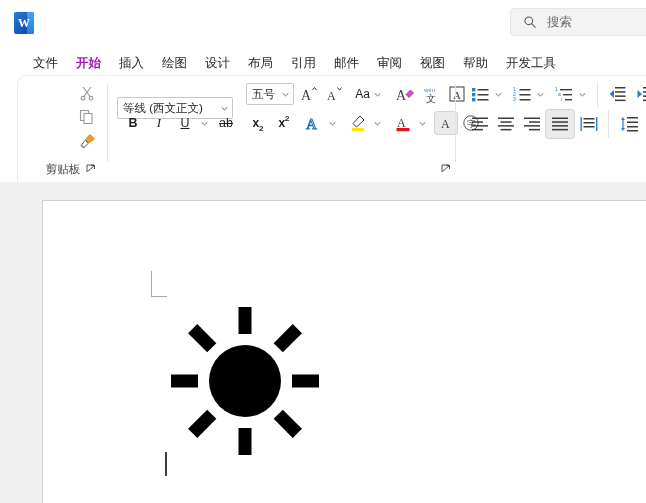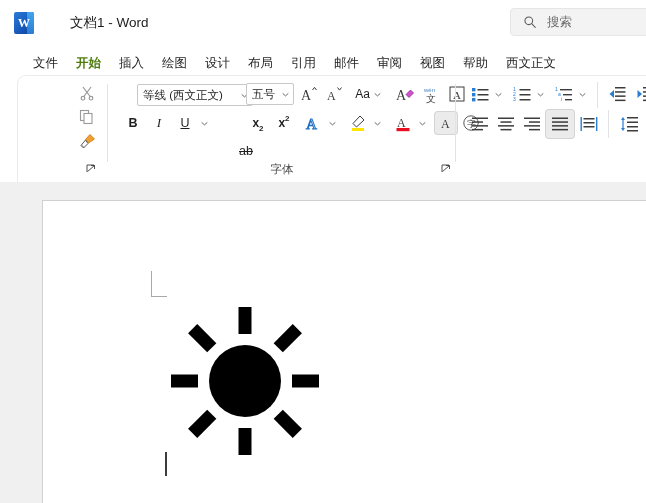--- a/index.html
+++ b/index.html
@@ -48,21 +48,21 @@
   .tabstrip {
     position: absolute; left: 0; top: 46px; width: 646px; height: 30px;
     background: #ffffff; display: flex; align-items: flex-end;
     padding-left: 24px;
   }
   .tab {
     position: relative; font-size: 12.5px; color: #1f1f1f;
     padding: 0 9px; height: 26px; line-height: 26px; white-space: nowrap;
     cursor: default;
   }
-  .tab.active { font-weight: bold; color: #4d7c0f; }
+  .tab.active { font-weight: bold; color: #a21caf; }
   .tab.active::after {
     content: ""; position: absolute; left: 8px; right: 8px; bottom: -1px;
     height: 2.5px; background: #2b579a; border-radius: 2px;
   }
 
   
   .ribbon {
     position: absolute; left: 18px; top: 76px; width: 646px; height: 106px;
     background: #ffffff;
     border-top-left-radius: 8px;
@@ -129,21 +129,20 @@
 </style>
 </head>
 <body>
 
 <div class="app">
 
   <div class="titlebar">
     <div class="word-icon">
       <span>W</span>
     </div>
-    <div class="doc-title">文档1  -  Word</div>
 
     <div class="search-box">
       <svg class="search-ic" viewBox="0 0 16 16">
         <circle cx="6.6" cy="6.6" r="4.4" fill="none" stroke="#5a5a5a" stroke-width="1.2"></circle>
         <line x1="9.9" y1="9.9" x2="14" y2="14.2" stroke="#5a5a5a" stroke-width="1.2" stroke-linecap="round"></line>
       </svg>
       <div class="search-ph">搜索</div>
     </div>
   </div>
 
@@ -152,21 +151,21 @@
     <div class="tab active">开始</div>
     <div class="tab">插入</div>
     <div class="tab">绘图</div>
     <div class="tab">设计</div>
     <div class="tab">布局</div>
     <div class="tab">引用</div>
     <div class="tab">邮件</div>
     <div class="tab">审阅</div>
     <div class="tab">视图</div>
     <div class="tab">帮助</div>
-    <div class="tab">西文正文</div>
+    <div class="tab">开发工具</div>
   </div>
 
   <div class="ribbon">
    <div class="ribbon-inner">
 
     <div class="group" style="left:0; width:90px;">
 
 
       <div class="btn" style="left:58px; top:6px; width:22px; height:22px;">
         <svg width="16" height="16" viewBox="0 0 16 16">
@@ -185,29 +184,30 @@
       </div>
 
       <div class="btn" style="left:58px; top:54px; width:22px; height:22px;">
         <svg width="17" height="17" viewBox="0 0 17 17">
           <path d="M11 1.5 L15.5 6 L9.5 10 L6.5 6.5 Z" fill="#f0a030" stroke="#d07e12" stroke-width="0.9"></path>
           <path d="M6.5 7 L2 12.5 L4.5 15 L9 10.5 Z" fill="#ffffff" stroke="#5a5a5a" stroke-width="1"></path>
           <line x1="2.5" y1="12" x2="5" y2="14.5" stroke="#5a5a5a" stroke-width="0.8"></line>
         </svg>
       </div>
 
+      <div class="group-label">剪贴板</div>
       <svg class="dlg-launcher" style="left:68px;" viewBox="0 0 12 12">
         <path d="M1 1 h7 M1 1 v7 M1.5 7.5 L8.5 1.5 M8.5 1.5 v3.5 M8.5 1.5 h-3.5" stroke="#3c3c3c" stroke-width="0.9" fill="none"></path>
       </svg>
       <div class="group-sep" style="left:89px;"></div>
     </div>
 
     <div class="group" style="left:90px; width:348px;">
 
-      <div class="combo" style="left:9px; top:8px; width:116px;margin-left:20px;">
+      <div class="combo" style="left:9px; top:21px; width:116px;">
         <span class="txt">等线 (西文正文)</span>
         <svg class="chev" viewBox="0 0 10 6">
           <path d="M1 1.4 L5 5 L9 1.4" fill="none" stroke="#3c3c3c" stroke-width="1.1"></path>
         </svg>
       </div>
 
       <div class="combo" style="left:138px; top:7px; width:48px;">
         <span class="txt">五号</span>
         <svg class="chev" viewBox="0 0 10 6">
           <path d="M1 1.4 L5 5 L9 1.4" fill="none" stroke="#3c3c3c" stroke-width="1.1"></path>
@@ -263,21 +263,21 @@
         <span class="lbl" style="font-style:italic; font-family:'Liberation Serif',serif; font-size:13px;">I</span>
       </div>
       <div class="btn" style="left:66px; top:36px; width:22px; height:22px;">
         <span class="lbl" style="text-decoration:underline; font-size:12.5px;">U</span>
       </div>
       <div class="btn" style="left:88px; top:36px; width:16px; height:22px;">
         <svg class="chev" viewBox="0 0 10 6">
           <path d="M1 1.4 L5 5 L9 1.4" fill="none" stroke="#3c3c3c" stroke-width="1.1"></path>
         </svg>
       </div>
-      <div class="btn" style="left:126px; top:36px; width:24px; height:22px;margin-top:28px;">
+      <div class="btn" style="left:106px; top:36px; width:24px; height:22px;">
         <span class="lbl" style="text-decoration:line-through; font-size:12.5px;">ab</span>
       </div>
       <div class="btn" style="left:138px; top:36px; width:24px; height:22px;">
         <span class="lbl" style="font-weight:bold; font-size:12px;">x</span>
             <span class="lbl" style="font-size:8px; font-weight:bold; align-self:flex-end; margin-bottom:1px;">2</span>
       </div>
       <div class="btn" style="left:164px; top:36px; width:24px; height:22px;">
         <span class="lbl" style="font-weight:bold; font-size:12px;">x</span>
             <span class="lbl" style="font-size:8px; font-weight:bold; align-self:flex-start; margin-top:2px;">2</span>
       </div>
@@ -322,21 +322,20 @@
           <text x="3" y="13" font-family="Liberation Serif, serif" font-size="12" fill="#3c3c3c">A</text>
         </svg>
       </div>
       <div class="btn" style="left:352px; top:36px; width:22px; height:22px;">
         <svg width="18" height="18" viewBox="0 0 18 18">
           <circle cx="9" cy="9" r="7.2" fill="none" stroke="#5a5a5a" stroke-width="1"></circle>
           <text x="5" y="13" font-family="Liberation Sans, sans-serif" font-size="9" fill="#3c3c3c">字</text>
         </svg>
       </div>
 
-      <div class="group-label">字体</div>
       <svg class="dlg-launcher" style="left:333px;" viewBox="0 0 12 12">
         <path d="M1 1 h7 M1 1 v7 M1.5 7.5 L8.5 1.5 M8.5 1.5 v3.5 M8.5 1.5 h-3.5" stroke="#3c3c3c" stroke-width="0.9" fill="none"></path>
       </svg>
       <div class="group-sep" style="left:347px;"></div>
     </div>
 
     <div class="group" style="left:438px; width:208px;">
 
       <div class="btn" style="left:12px; top:6px; width:24px; height:24px;">
         <svg width="18" height="16" viewBox="0 0 18 16">

